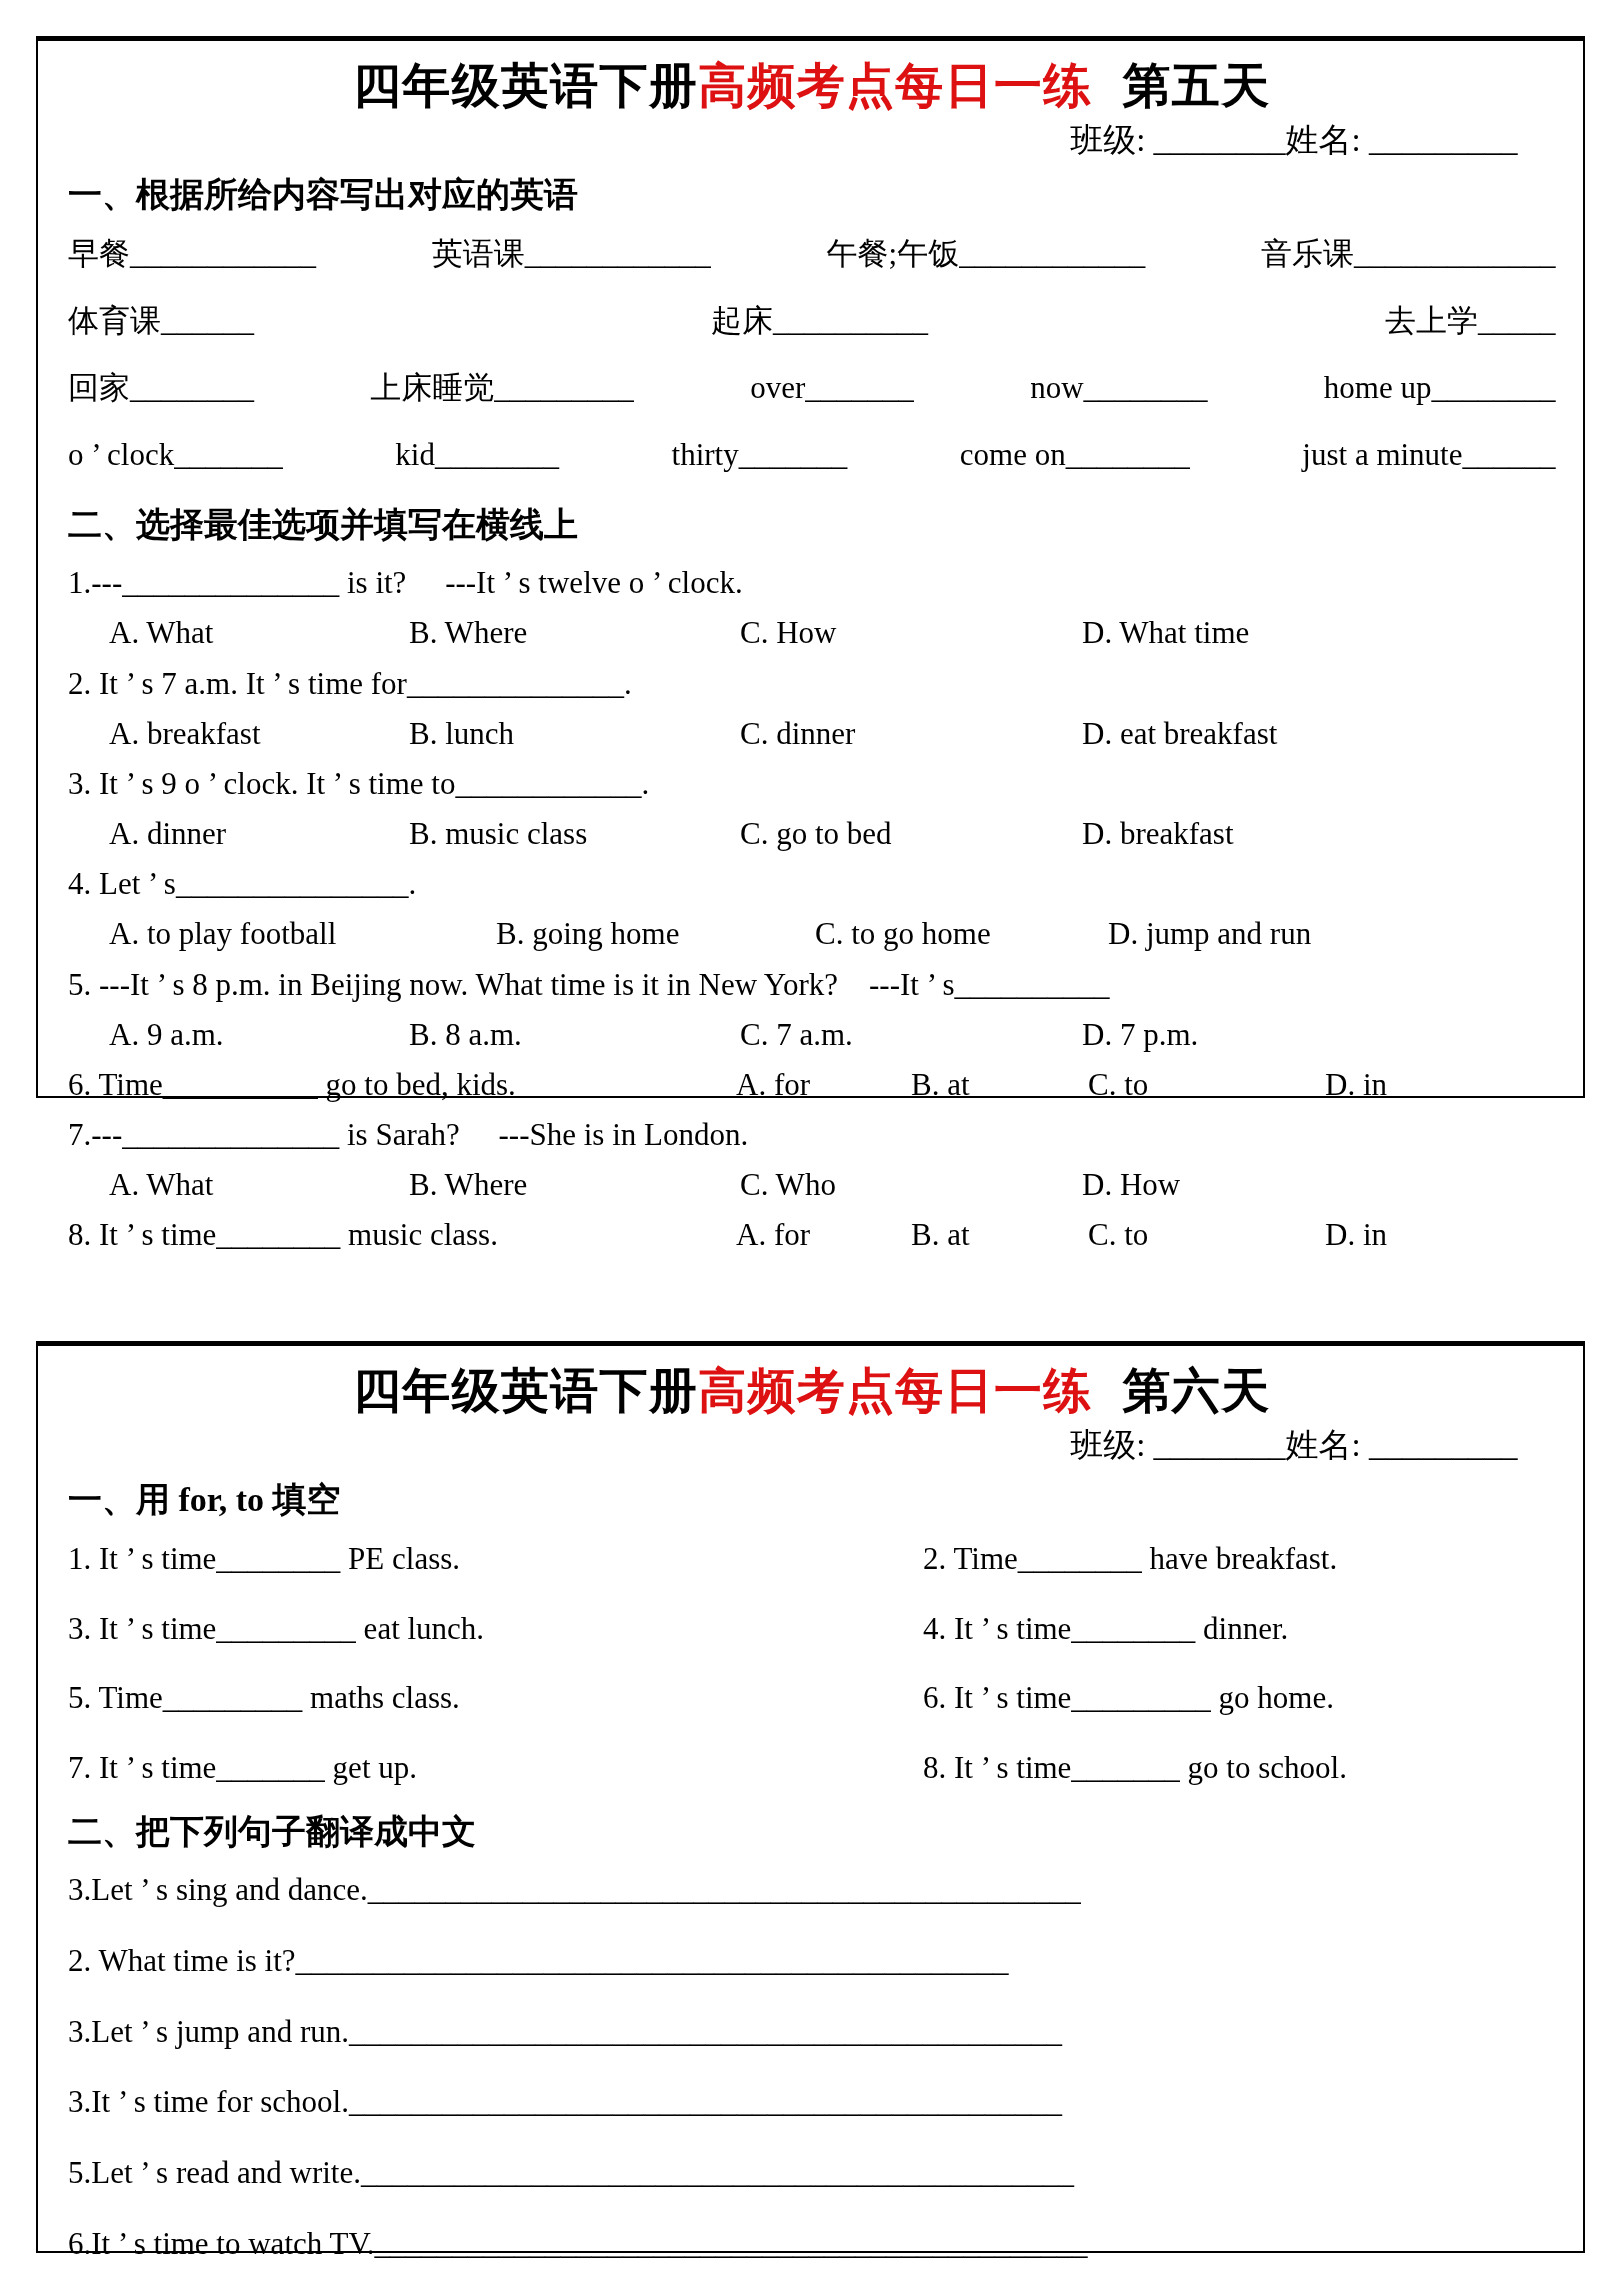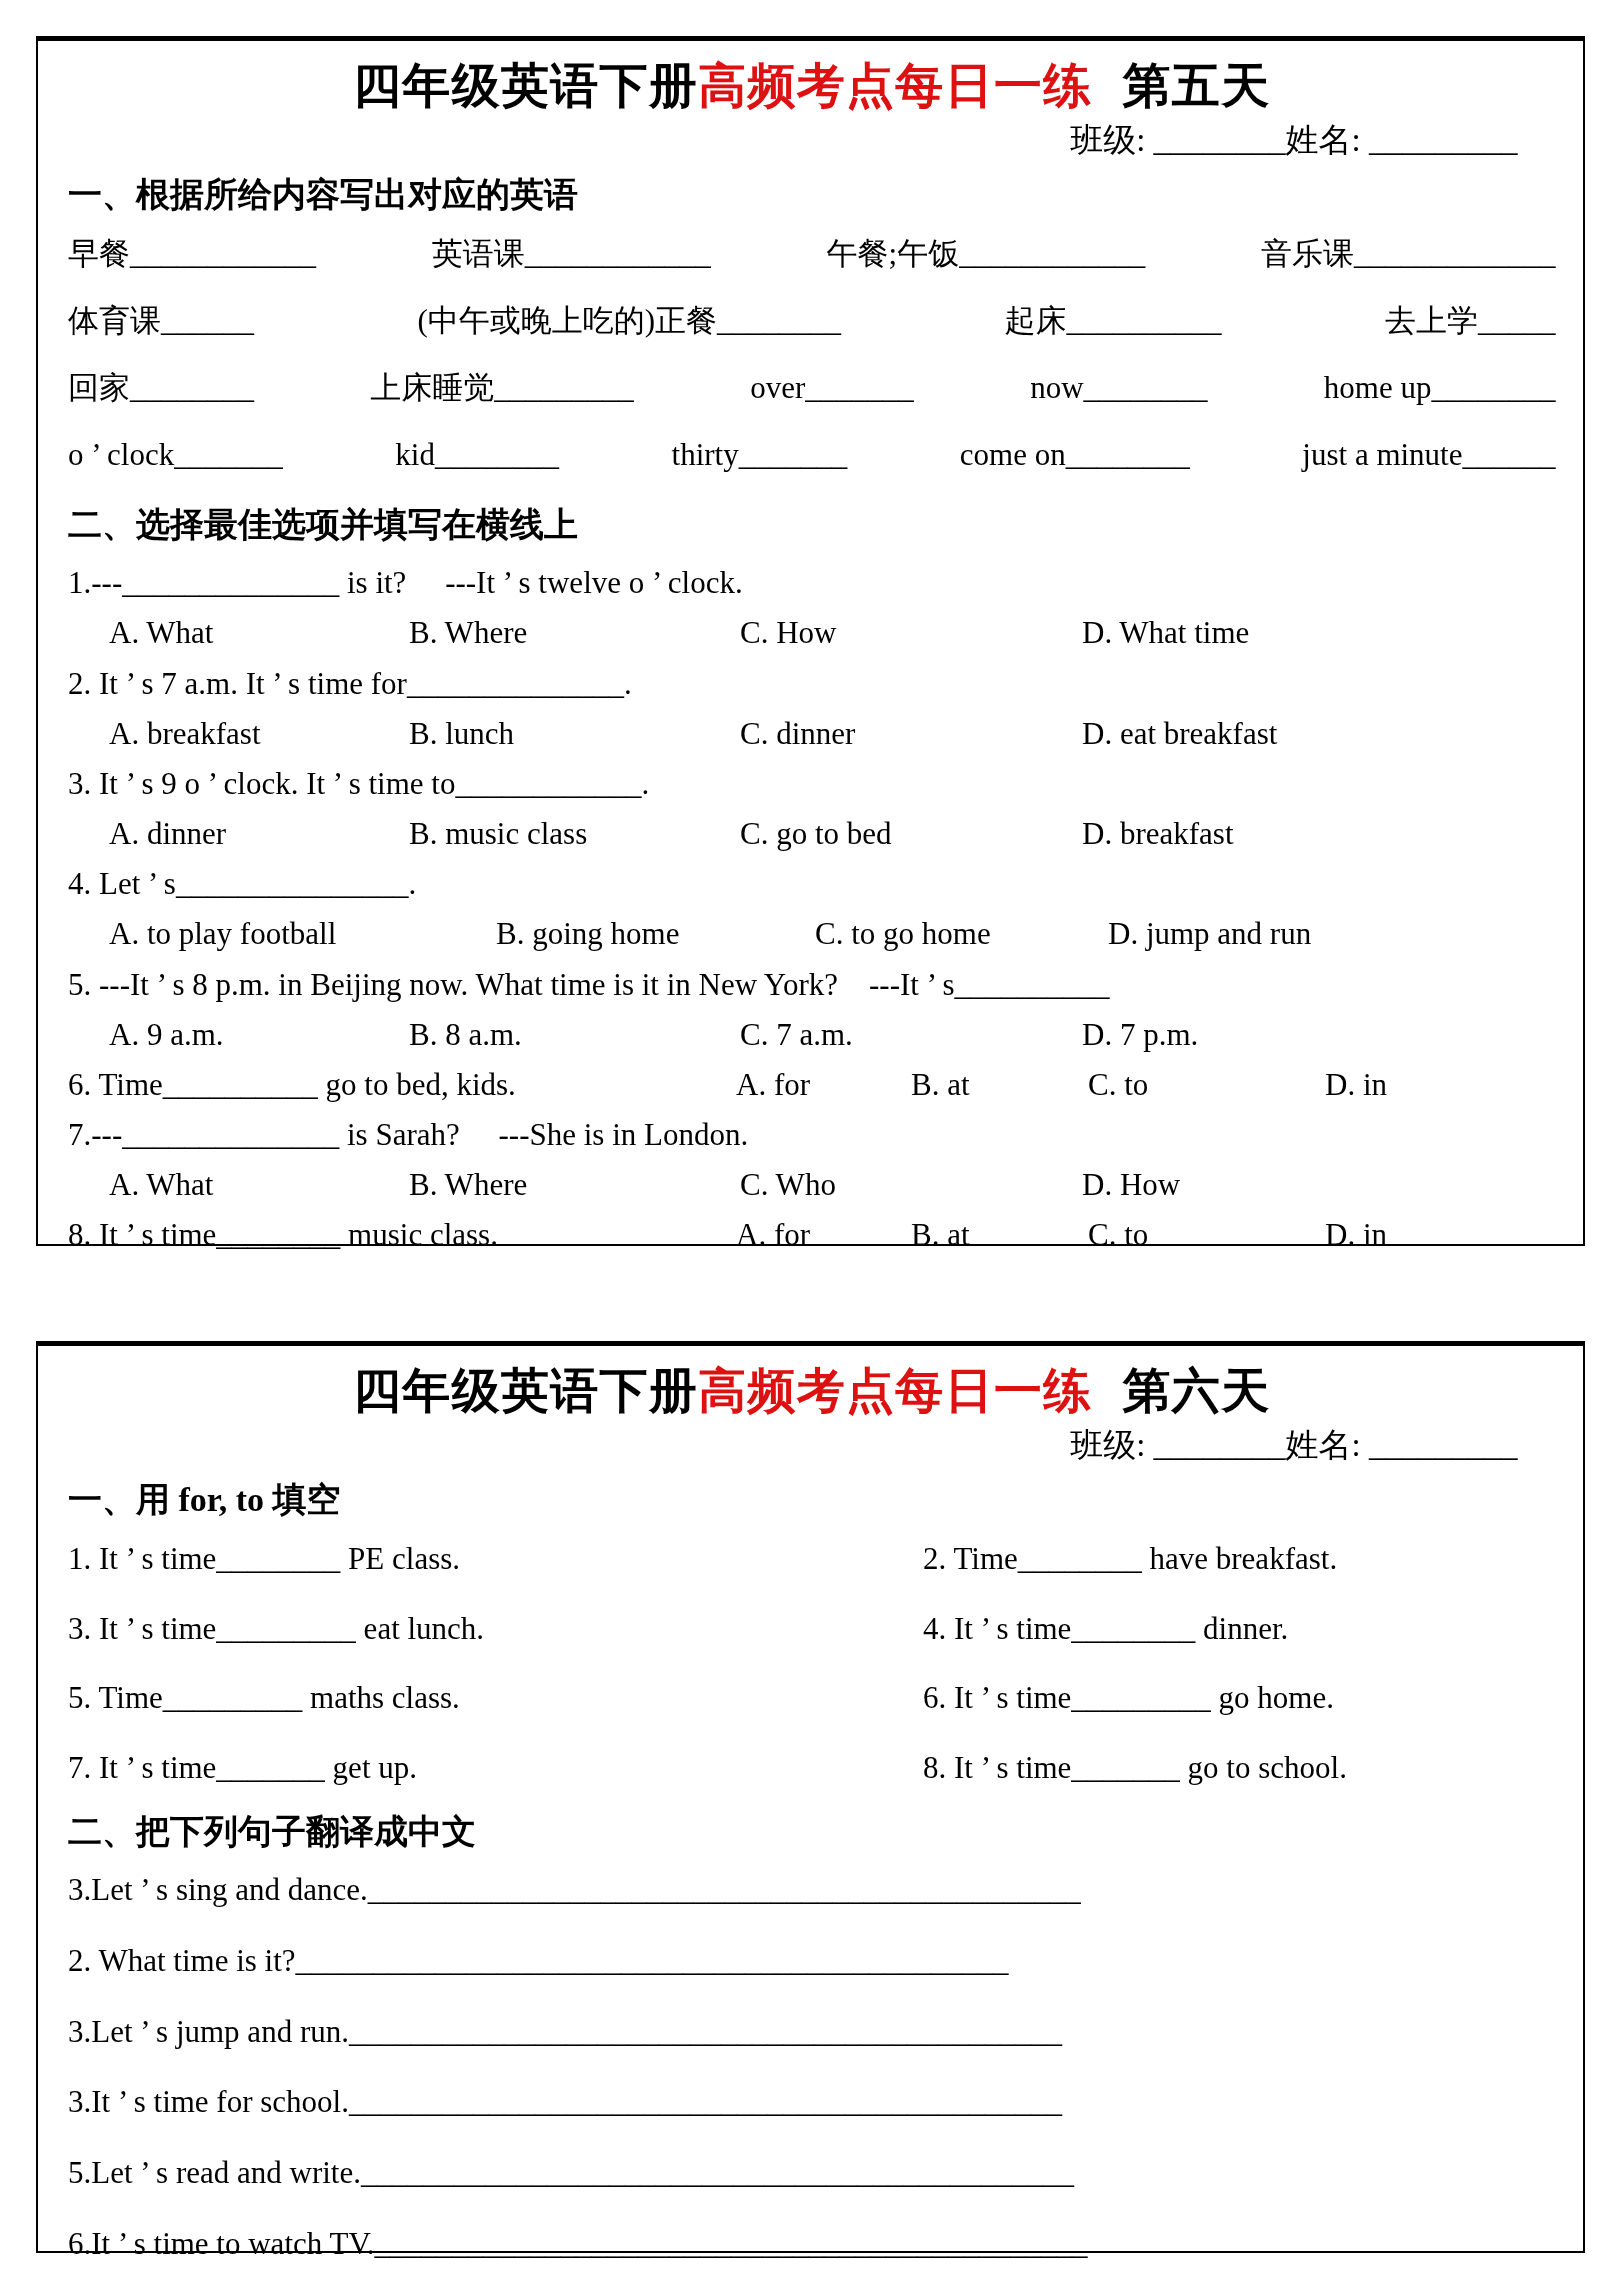--- a/index.html
+++ b/index.html
@@ -7,21 +7,21 @@
   body {
     width:1623px; height:2295px; position:relative;
     font-family:"Liberation Serif","DejaVu Serif",serif;
     color:var(--ink); line-height:1.28;
   }
   .sheet-box {
     position:absolute; left:36px; width:1549px; box-sizing:border-box;
     border:2.6px solid #000; border-top-width:5.9px;
     padding:9.2px 27.5px 0 30px; background:#fff;
   }
-  #day5 { top:36px;  height:1210px; }
+  #day5 { top:36px;  height:1062px; }
   #day6 { top:1341px; height:912px; }
 
   .doc-title {
     text-align:center; font-size:48px; font-weight:bold;
     letter-spacing:1.3px; margin:5.2px 0 1.3px; white-space:pre;
   }
   .doc-title .hl  { color:var(--red); }
   .doc-title .day { margin-left:30px; }
 
   .id-line {
@@ -62,21 +62,21 @@
 
 <section class="sheet-box" id="day5">
   <h1 class="doc-title"><span>四年级英语下册</span><span class="hl">高频考点每日一练</span><span class="day">第五天</span></h1>
 
   <div class="id-line">班级: ________姓名: _________</div>
 
   <div class="sec-heading">一、根据所给内容写出对应的英语</div>
 
   <div class="word-rows">
       <div class="word-row"><span class="word-item">早餐____________</span><span class="word-item">英语课____________</span><span class="word-item">午餐;午饭____________</span><span class="word-item">音乐课_____________</span></div>
-      <div class="word-row"><span class="word-item">体育课______</span><span class="word-item">(中午或晚上吃的)正餐________</span><span class="word-item">起床__________</span><span class="word-item">去上学_____</span></div>
+      <div class="word-row"><span class="word-item">体育课______</span><span class="word-item">起床__________</span><span class="word-item">去上学_____</span></div>
       <div class="word-row"><span class="word-item">回家________</span><span class="word-item">上床睡觉_________</span><span class="word-item">over_______</span><span class="word-item">now________</span><span class="word-item">home up________</span></div>
       <div class="word-row"><span class="word-item">o ’ clock_______</span><span class="word-item">kid________</span><span class="word-item">thirty_______</span><span class="word-item">come on________</span><span class="word-item">just a minute______</span></div>
     </div>
 
   <div class="sec-heading">二、选择最佳选项并填写在横线上</div>
 
   <div class="questions">
       <div class="q-stem">1.---______________ is it?     ---It ’ s twelve o ’ clock.</div>
       <div class="opts"><span class="opt">A. What</span><span class="opt">B. Where</span><span class="opt">C. How</span><span class="opt">D. What time</span></div>
       <div class="q-stem">2. It ’ s 7 a.m. It ’ s time for______________.</div>

